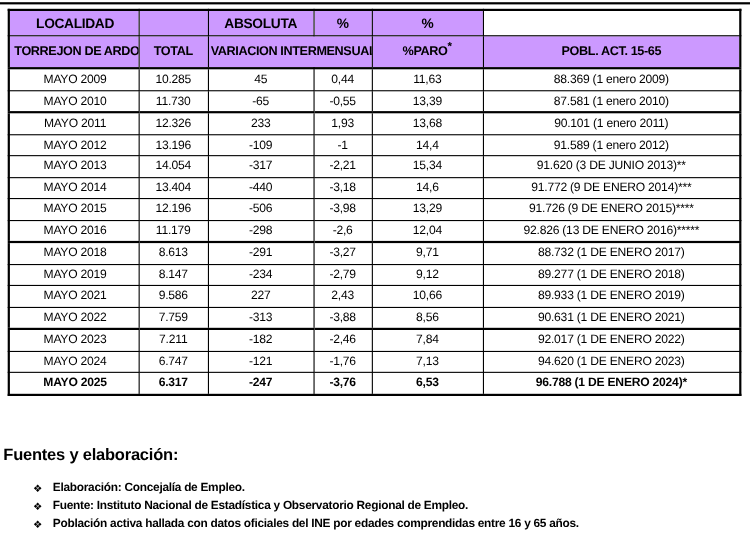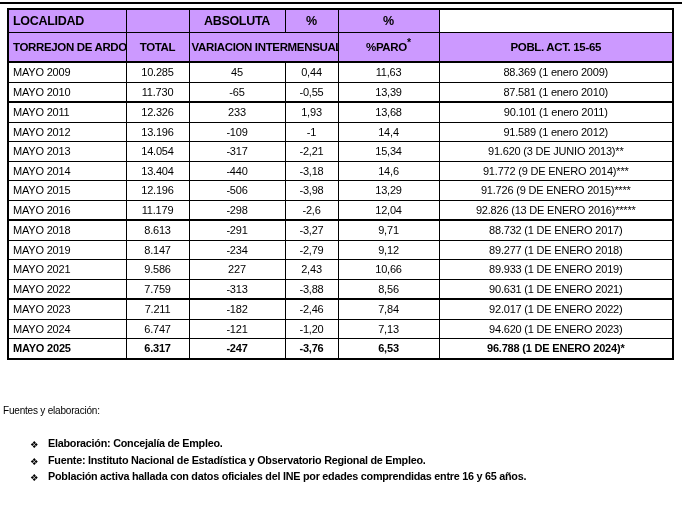--- a/index.html
+++ b/index.html
@@ -12,31 +12,31 @@
   table.paro{
     position:absolute;top:8px;left:7px;width:665px;
     border-collapse:collapse;table-layout:fixed;
     border:2.5px solid var(--border,#000);
   }
   td{
     border:1px solid var(--border,#000);
     padding:0 2px;font-size:11px;letter-spacing:-0.2px;
     white-space:nowrap;overflow:hidden;vertical-align:middle;
   }
-  .c-left{text-align:left;padding-left:4px}
+  .c-left{text-align:center;padding-left:4px}
   .c-center{text-align:center}
   .hbg{background:var(--header-bg,#CC99FF)}
   .white{background:#fff}
   tr.hdr1 td{height:22px;font-weight:bold;font-size:12.5px;letter-spacing:-0.3px}
   tr.hdr2 td{height:28px;font-weight:bold;font-size:11.5px;letter-spacing:-0.35px;border-bottom:2.5px solid var(--border,#000)}
   tbody td{height:18.5px}
   tr.thick td{border-bottom:2.5px solid var(--border,#000)}
   tr.bold td{font-weight:bold}
   sup.ast{font-size:10.5px;vertical-align:super;line-height:0;letter-spacing:0}
-  .fuentes{position:absolute;top:405px;left:3px;font-weight:normal;font-size:10px;letter-spacing:-0.2px}
+  .fuentes{position:absolute;top:405px;left:3px;font-weight:bold;font-size:15px;letter-spacing:-0.2px}
   .bullets{position:absolute;top:436px;left:30px;width:505px}
   .bullet-row{display:flex;align-items:flex-start;font-weight:bold;font-size:10.8px;line-height:15.5px;letter-spacing:-0.25px}
   .bullet-glyph{flex:0 0 18px;font-family:"DejaVu Sans",sans-serif;font-size:9.5px;padding-top:1px}
   .bullet-text{flex:1}
 </style>
 </head>
 <body>
 
 <div class="top-rule"></div>
 
@@ -168,21 +168,21 @@
         <td class="c-center">7.211</td>
         <td class="c-center">-182</td>
         <td class="c-center">-2,46</td>
         <td class="c-center">7,84</td>
         <td class="c-center">92.017 (1 DE ENERO 2022)</td>
       </tr>
       <tr>
         <td class="c-left">MAYO 2024</td>
         <td class="c-center">6.747</td>
         <td class="c-center">-121</td>
-        <td class="c-center">-1,20</td>
+        <td class="c-center">-1,76</td>
         <td class="c-center">7,13</td>
         <td class="c-center">94.620 (1 DE ENERO 2023)</td>
       </tr>
       <tr class="bold">
         <td class="c-left">MAYO 2025</td>
         <td class="c-center">6.317</td>
         <td class="c-center">-247</td>
         <td class="c-center">-3,76</td>
         <td class="c-center">6,53</td>
         <td class="c-center">96.788 (1 DE ENERO 2024)*</td>

